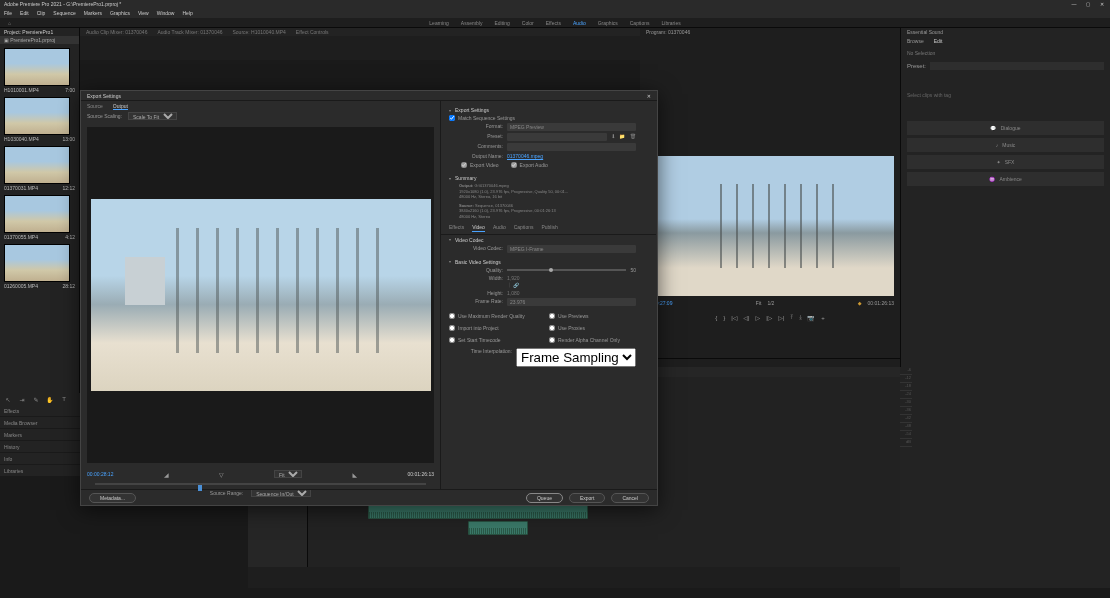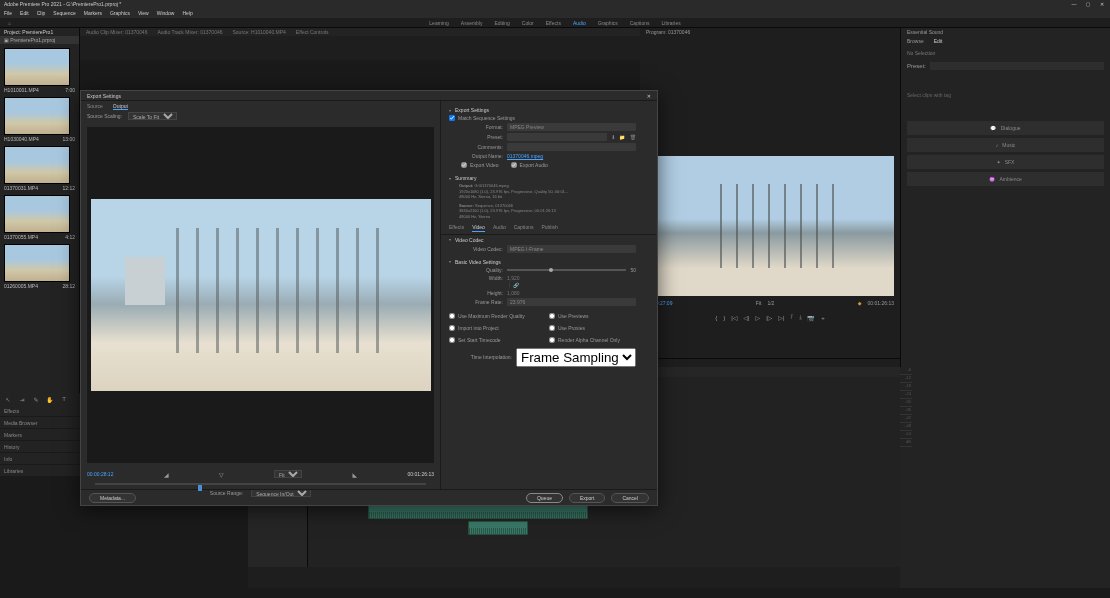--- a/index.html
+++ b/index.html
@@ -83,21 +83,21 @@
 .pc-row { display: flex; align-items: center; justify-content: space-between; height: 10px; }
 .pc-row .tc { color: #4aa3ff; font-size: 5px; }
 .pc-row .slider { flex: 1; height: 2px; background: #444; margin: 0 8px; position: relative; }
 .pc-row .slider .thumb { position: absolute; top: -2px; width: 4px; height: 6px; background: #4a8fd6; left: 30%; }
 .pc-row2 { display: flex; align-items: center; justify-content: center; gap: 8px; font-size: 5px; color: #999; }
 
 .modal-right { width: 215px; display: flex; flex-direction: column; font-size: 5px; padding: 4px 0; overflow: hidden; }
 .section { padding: 2px 8px; }
 .section .hdr { display: flex; align-items: center; gap: 4px; color: #ccc; margin-bottom: 2px; cursor: pointer; }
 .section .hdr::before { content: "▾"; font-size: 4px; color: #888; }
-.frow { display: flex; align-items: center; margin: 2px 12px; gap: 4px; }
+.frow { display: flex; align-items: flex-start; margin: 2px 12px; gap: 4px; }
 .frow label { width: 42px; text-align: right; color: #999; }
 .frow .val { flex: 1; height: 8px; background: #3a3a3a; border-radius: 1px; color: #888; padding: 0 3px; display: flex; align-items: center; }
 .frow .link { color: #4aa3ff; text-decoration: underline; cursor: pointer; }
 .frow .icons { display: flex; gap: 4px; color: #888; }
 .frow .icons span { cursor: pointer; }
 .chk-row { display: flex; align-items: center; gap: 3px; margin: 1px 0; }
 .chk-row input { width: 6px; height: 6px; }
 .summary-text { color: #888; font-size: 4px; line-height: 1.4; padding-left: 10px; }
 .exp-tabs { display: flex; gap: 8px; padding: 2px 8px; border-bottom: 1px solid #1a1a1a; }
 .exp-tabs span { color: #888; cursor: pointer; padding-bottom: 1px; }

